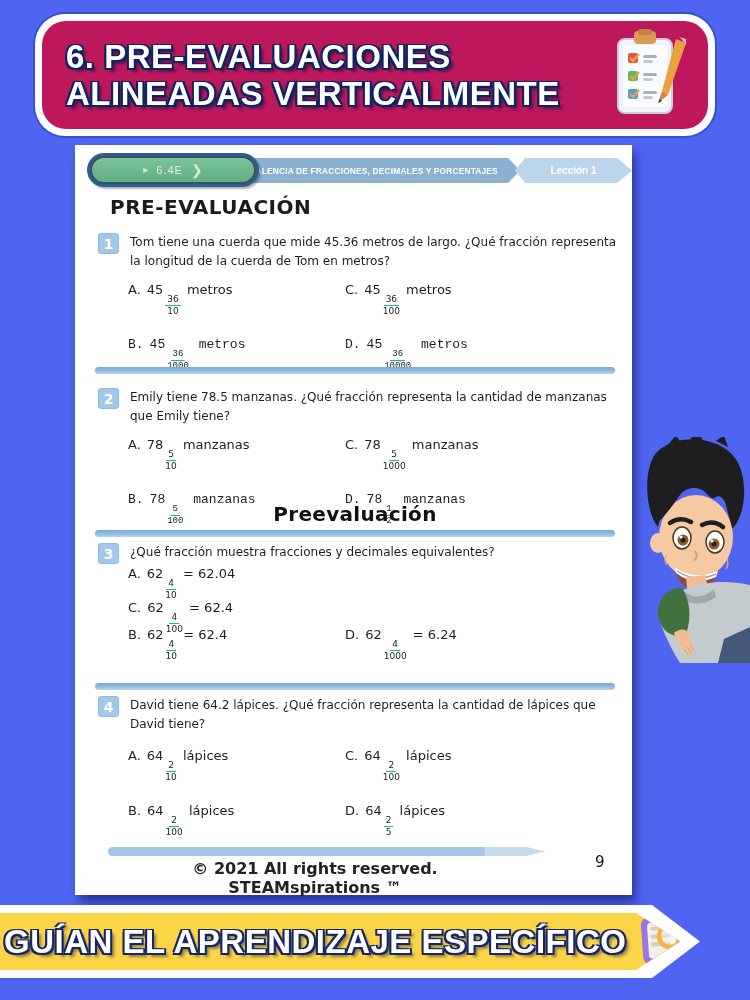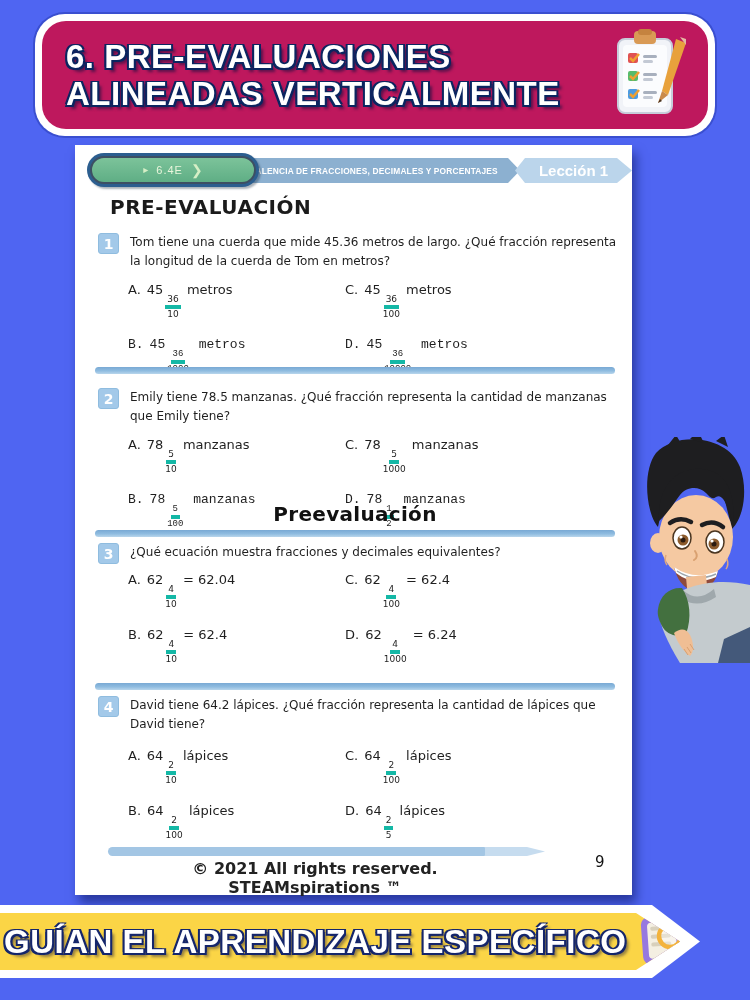--- a/index.html
+++ b/index.html
@@ -53,21 +53,21 @@
     font-weight:bold; font-size:9.5px; color:#FFFFFF; letter-spacing:0.2px;
   }
   .lesson-arrow {
     position:absolute; left:440px; top:13px; width:117px; height:25px;
     background:#BBD5EB;
     clip-path:polygon(10px 0, calc(100% - 15px) 0, 100% 50%, calc(100% - 15px) 100%, 10px 100%, 0 50%);
     display:flex; align-items:center; justify-content:center;
   }
   .lesson-arrow span {
     font-family:"Liberation Sans", sans-serif;
-    font-weight:bold; font-size:15px; color:#FFFFFF;
+    font-weight:bold; font-size:10px; color:#FFFFFF;
   }
   .code-badge {
     position:absolute; left:12px; top:8px; width:172px; height:34px;
     background:#2C5E8F; border-radius:17px;
     box-shadow:2px 2px 2px rgba(20,40,60,0.35);
     padding:3px;
   }
   .code-badge-inner {
     width:100%; height:100%;
     background:linear-gradient(180deg,#7CC39A,#5FAE85);
@@ -95,31 +95,31 @@
     background:#A3C9E9; border:1px solid #8FBCDF; border-radius:3px;
     color:#FFFFFF; font-weight:bold; font-size:14px;
     display:flex; align-items:center; justify-content:center;
   }
   .qtext {
     margin-left:32px; width:492px;
     font-size:12px; line-height:19px; color:#1F1F1F;
   }
   .opt-row { position:absolute; left:30px; width:480px; display:flex; }
   .q1 .row1, .q2 .row1 { top:49px; }   .q1 .row2, .q2 .row2 { top:104px;font-family:Liberation Mono, monospace; }
-  .q3 .row1 { top:29px; }              .q3 .row2 { top:84px; }
+  .q3 .row1 { top:23px;flex-direction:column; }              .q3 .row2 { top:84px; }
   .q4 .row1 { top:52px; }              .q4 .row2 { top:107px; }
   .opt-left { width:217px; }
   .opt-right { flex:1; }
   .option { font-size:13px; color:#1F1F1F; white-space:nowrap; }
   .opt-label { margin-right:6px; }
   .frac {
     display:inline-flex; flex-direction:column; align-items:center;
     font-size:9px; line-height:9px; vertical-align:-8px; margin:0 2px;
   }
-  .fnum { border-bottom:4px solid #14b8a6; padding:0 2px 1px; }
+  .fnum { border-bottom:1px solid #14b8a6; padding:0 2px 1px; }
   .fden { padding-top:1px; }
 
   .divider {
     position:absolute; left:20px; width:520px; height:7px; border-radius:4px;
     background:linear-gradient(180deg,#79A9D4 0%, #8FBCE0 55%, #B9D6EC 100%);
   }
   .d1 { top:222px; }  .d2 { top:385px; }  .d3 { top:538px; }
 
   .watermark {
     position:absolute; left:160px; top:357px; width:240px; text-align:center;
@@ -291,21 +291,21 @@
       </div>
     </div>
   </div>
 
   <div class="watermark">Preevaluación</div>
 
   <div class="divider d2"></div>
 
   <div class="question q3">
     <div class="qnum">3</div>
-    <div class="qtext">¿Qué ecuación muestra fracciones y decimales equivalentes?</div>
+    <div class="qtext">¿Qué fracción muestra fracciones y decimales equivalentes?</div>
     <div class="opt-row row1">
       <div class="option opt-left">
         <span class="opt-label">A.</span><span>62</span><span class="frac">
             <span class="fnum">4</span>
             <span class="fden">10</span>
           </span> <span>= 62.04</span>
       </div>
       <div class="option opt-right">
         <span class="opt-label">C.</span><span>62</span><span class="frac">
             <span class="fnum">4</span>

